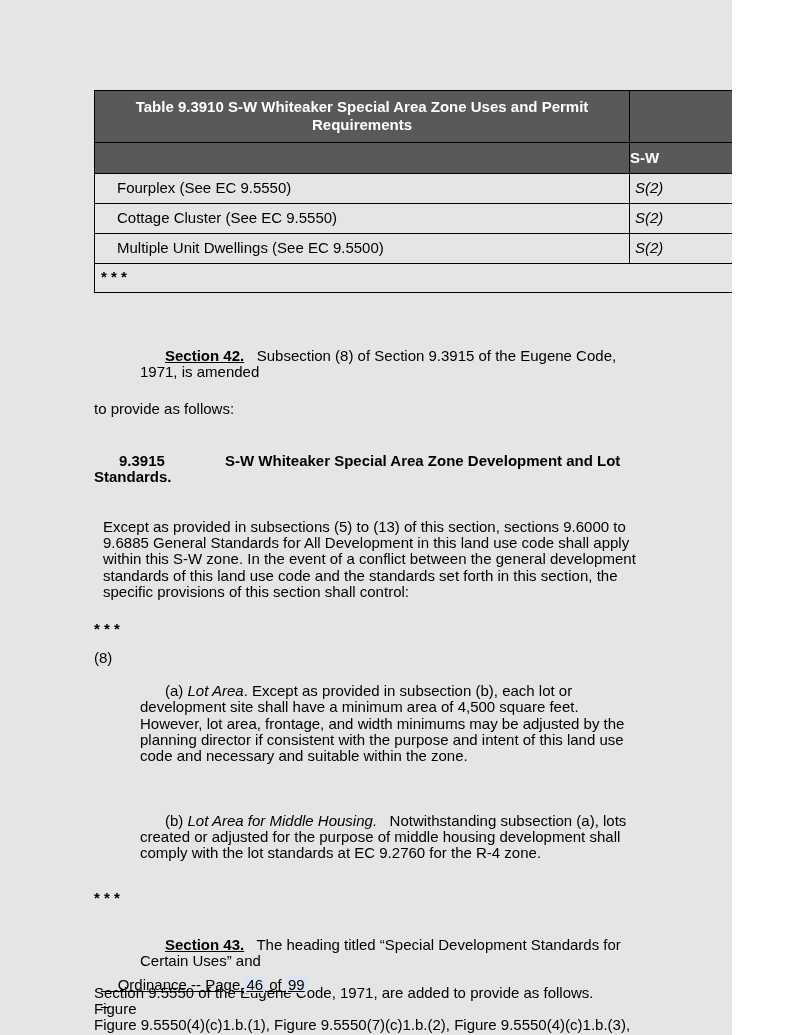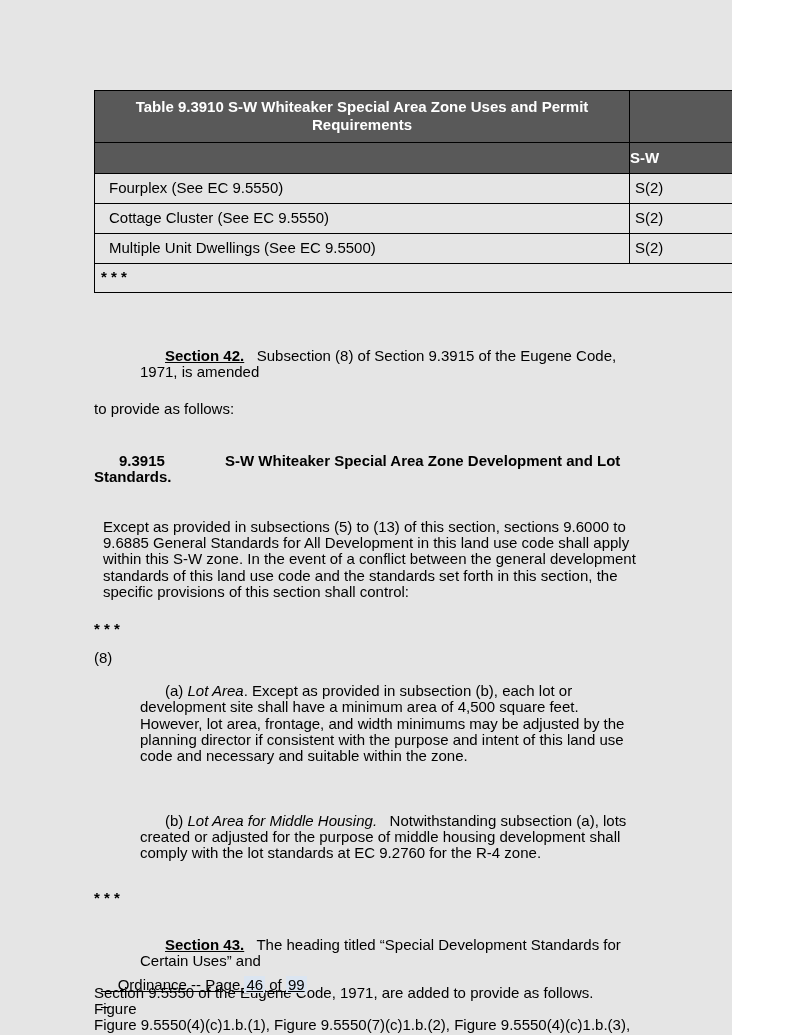--- a/index.html
+++ b/index.html
@@ -17,22 +17,22 @@
   .content div, .content td { white-space:pre-wrap; }
 
   
   table.zone { width:611px; border-collapse:collapse; table-layout:fixed; }
   table.zone td { border:1px solid #000000; vertical-align:middle; }
   .col-use { width:478px; }
   .col-sw  { width:131px; }
   .hdr { background:#595959; color:#ffffff; font-weight:bold; }
   .title-cell { text-align:center; padding:7px 28px 8px; line-height:18px; }
   .sw-cell { text-align:left; padding:6px 0 7px; }
-  .use-cell { padding:5px 4px 7px 14px; }
-  .permit-cell { padding:5px 4px 7px 5px; }
+  .use-cell { padding:5px 4px 7px 22px; }
+  .permit-cell { padding:5px 4px 7px 5px;font-style:italic; }
   .stars-cell { font-weight:bold; padding:4px 4px 7px 6px; }
 
   
   .s42-l1 { margin-top:39px; padding-left:46px; line-height:16px; }
   .s42-l2 { margin-top:5px; line-height:16px; }
   .sec-label { font-weight:bold; text-decoration:underline; }
   .code-heading { margin-top:20px; line-height:16px; font-weight:bold; }
   .code-num { display:inline-block; width:106px; }
   .intro { margin-top:18px; line-height:16.2px;margin-left:9px; }
   .stars { font-weight:bold; line-height:16px; }

